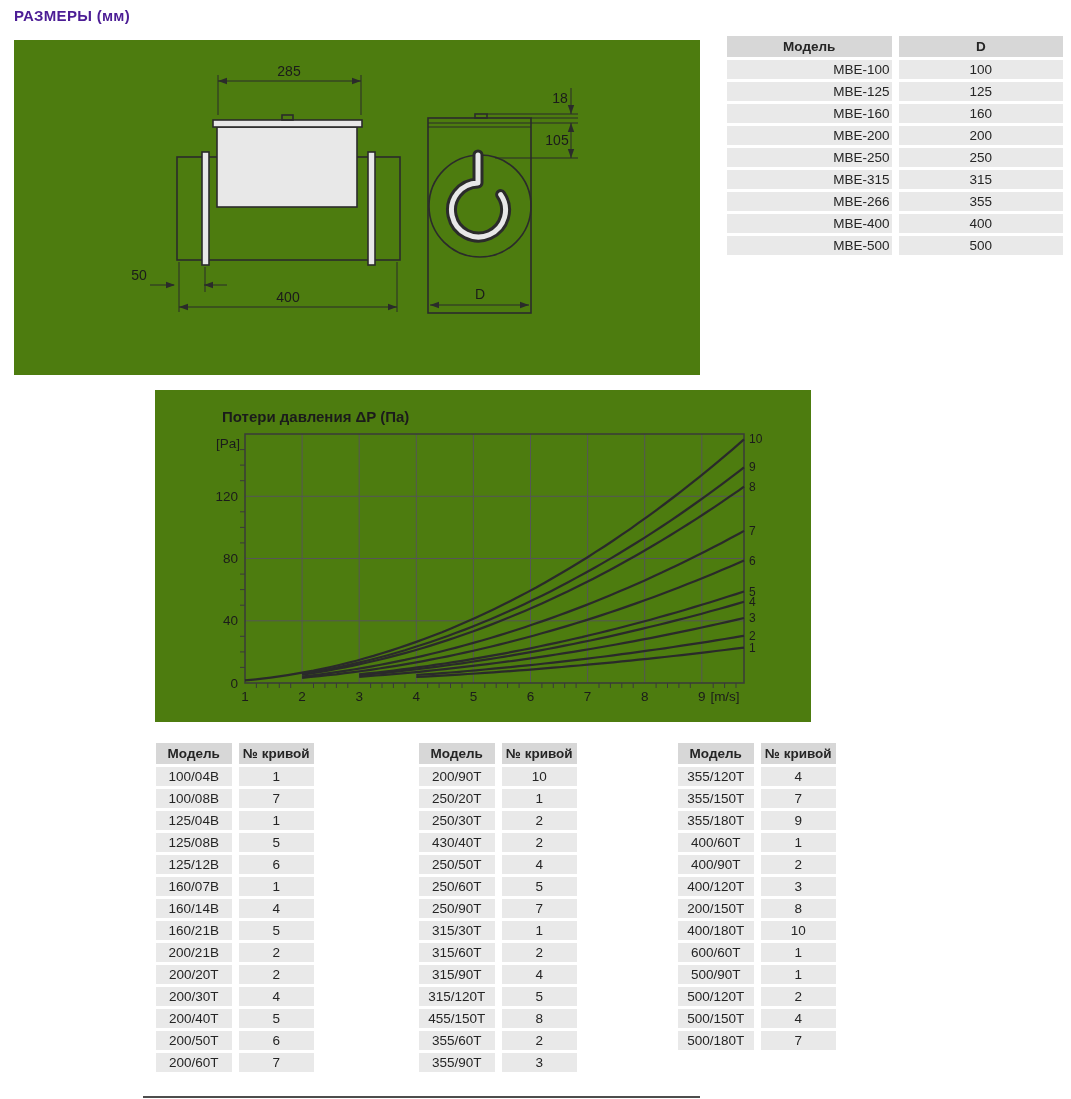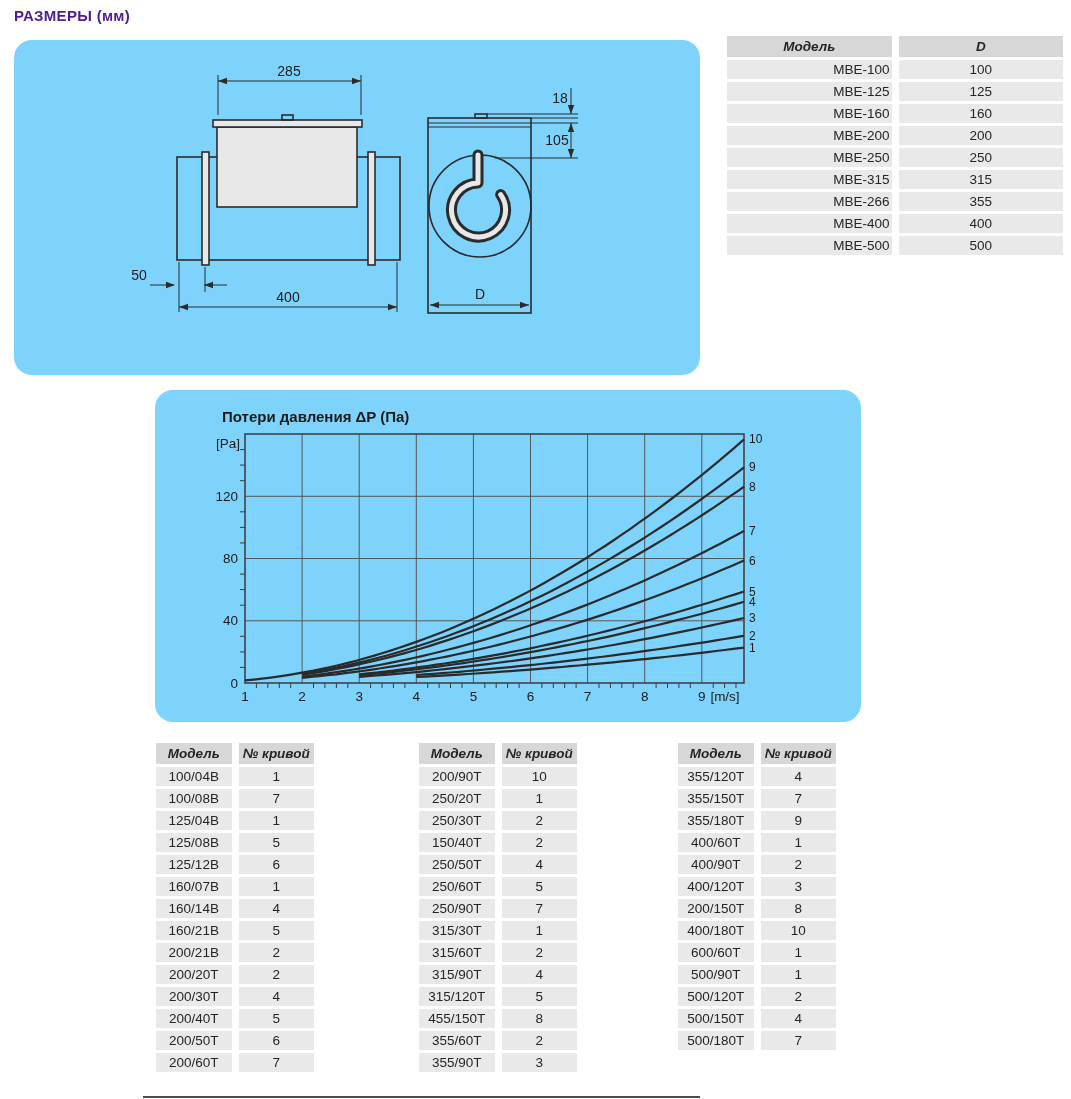--- a/index.html
+++ b/index.html
@@ -1,27 +1,27 @@
 <!DOCTYPE html>
 <html><head>
 <meta charset="utf-8">
 <style>
   html,body{margin:0;padding:0;background:#fff;}
   .page{position:relative;width:1071px;height:1099px;background:#ffffff;overflow:hidden;
         font-family:"Liberation Sans",sans-serif;color:#1d1d1d;}
   .page-title{position:absolute;left:14px;top:7px;font-size:15px;font-weight:bold;
         letter-spacing:.3px;color:#4c1d95;}
-  .panel{position:absolute;background:#7dd3fc;border-radius:18px;}
+  .panel{position:absolute;background:#4d7c0f;}
   #drawing-panel{left:14px;top:40px;width:686px;height:335px;}
-  #chart-panel{left:155px;top:390px;width:706px;height:332px;}
+  #chart-panel{left:155px;top:390px;width:656px;height:332px;}
   .chart-title{position:absolute;left:67px;top:18px;font-size:15px;font-weight:bold;color:#1b1b1b;}
   #chart-svg{position:absolute;left:0;top:0;}
   table.data{position:absolute;border-collapse:separate;border-spacing:7px 3px;table-layout:fixed;}
   table.data th{background:#d7d7d7;font-weight:bold;font-size:13.5px;height:21px;
-        color:#252525;text-align:center;padding:0 2px;width:50%;font-style:italic;}
+        color:#252525;text-align:center;padding:0 2px;width:50%;}
   table.data td{background:#e9e9e9;font-size:13.5px;height:19px;color:#252525;
         text-align:center;padding:0 2px;white-space:nowrap;}
   #model-table{left:720px;top:33px;width:350px;}
   #model-table td:first-child{text-align:right;padding-left:13px;}
   .curve-table{width:172px;top:740px;}
   #curve-table-1{left:149px;}
   #curve-table-2{left:412px;}
   #curve-table-3{left:671px;}
   .dim-label{font-size:14px;fill:#1b1b1b;text-anchor:middle;}
   .tick{font-size:13.5px;fill:#1b1b1b;}
@@ -324,21 +324,21 @@
         </tr>
         <tr>
           <td>250/20T</td>
           <td>1</td>
         </tr>
         <tr>
           <td>250/30T</td>
           <td>2</td>
         </tr>
         <tr>
-          <td>150/40T</td>
+          <td>430/40T</td>
           <td>2</td>
         </tr>
         <tr>
           <td>250/50T</td>
           <td>4</td>
         </tr>
         <tr>
           <td>250/60T</td>
           <td>5</td>
         </tr>

